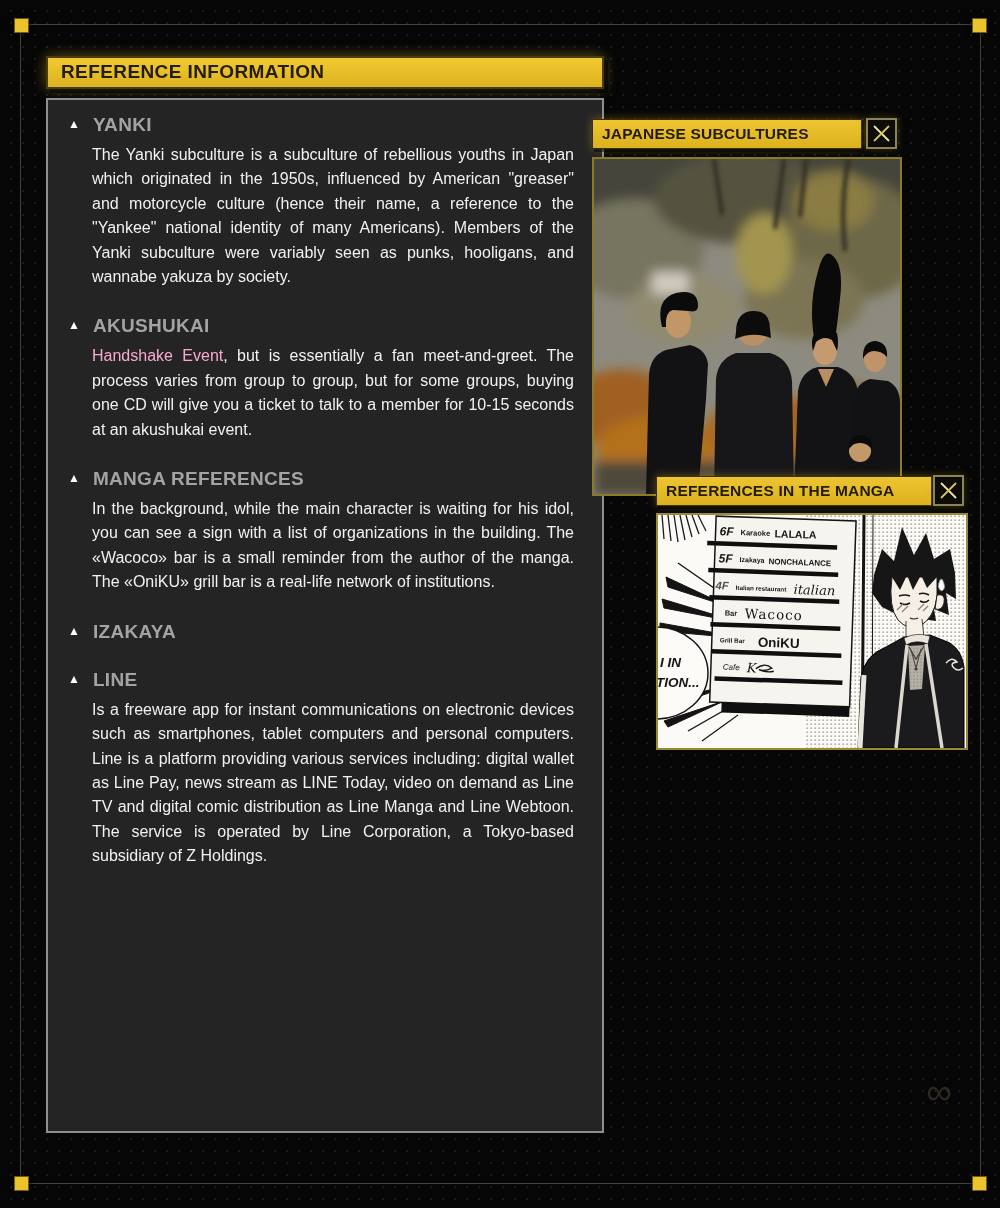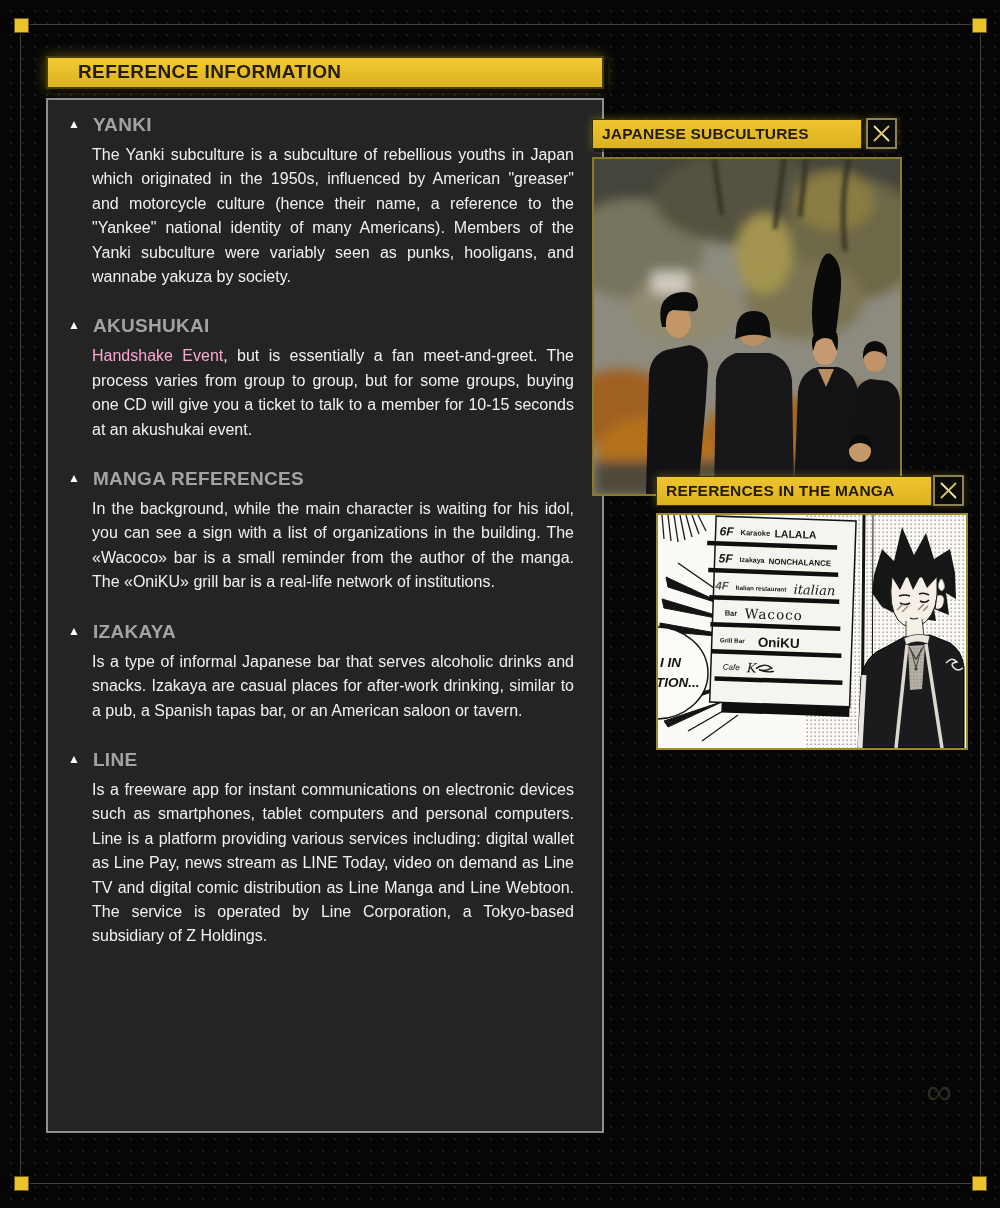--- a/index.html
+++ b/index.html
@@ -13,21 +13,21 @@
   .frame{position:absolute;left:20px;top:24px;width:959px;height:1158px;border:1px solid #46433a;}
   .node{position:absolute;width:13px;height:13px;background:#eac32d;border:1px solid #6e5a10;box-shadow:0 0 6px rgba(0,0,0,.8);}
   .node.tl{left:14px;top:18px}.node.tr{left:972px;top:18px}
   .node.bl{left:14px;top:1176px}.node.br{left:972px;top:1176px}
 
   .page-header{
     position:absolute;left:46px;top:56px;width:558px;height:33px;box-sizing:border-box;
     background:linear-gradient(180deg,#f0ca33,#dcb21f);
     border:2px solid #4a3c08;
     box-shadow:4px 4px 0 rgba(0,0,0,.55),0 0 14px rgba(233,193,43,.4);
-    color:#241d0b;font-weight:bold;font-size:19px;letter-spacing:.4px;line-height:28px;padding-left:30px;
+    color:#241d0b;font-weight:bold;font-size:19px;letter-spacing:.4px;line-height:28px;padding-left:13px;
   }
 
   .main-panel{
     position:absolute;left:46px;top:98px;width:558px;height:1035px;box-sizing:border-box;
     background:#242424;border:2px solid #8f8f8f;padding-top:14px;
   }
   .main-panel section{margin:0 0 26px 0;}
   .sec-head{display:flex;align-items:center;gap:13px;padding-left:20px;}
   .tri{color:#fff;font-size:12px;line-height:1;transform:translateY(-1px);}
   .sec-title{color:#a3a3a3;font-size:19px;font-weight:bold;letter-spacing:.3px;margin:0;}
@@ -96,21 +96,20 @@
         <h3 class="sec-title">MANGA REFERENCES</h3>
       </div>
       <p class="sec-body">In the background, while the main character is waiting for his idol, you can see a sign with a list of organizations in the building. The «Wacoco» bar is a small reminder from the author of the manga. The «OniKU» grill bar is a real-life network of institutions.</p>
     </section>
 
     <section>
       <div class="sec-head">
         <span class="tri">▲</span>
         <h3 class="sec-title">IZAKAYA</h3>
       </div>
-      <p class="sec-body">Is a type of informal Japanese bar that serves alcoholic drinks and snacks. Izakaya are casual places for after-work drinking, similar to a pub, a Spanish tapas bar, or an American saloon or tavern.</p>
     </section>
 
     <section>
       <div class="sec-head">
         <span class="tri">▲</span>
         <h3 class="sec-title">LINE</h3>
       </div>
       <p class="sec-body">Is a freeware app for instant communications on electronic devices such as smartphones, tablet computers and personal computers. Line is a platform providing various services including: digital wallet as Line Pay, news stream as LINE Today, video on demand as Line TV and digital comic distribution as Line Manga and Line Webtoon. The service is operated by Line Corporation, a Tokyo-based subsidiary of Z Holdings.</p>
     </section>
   </div>

